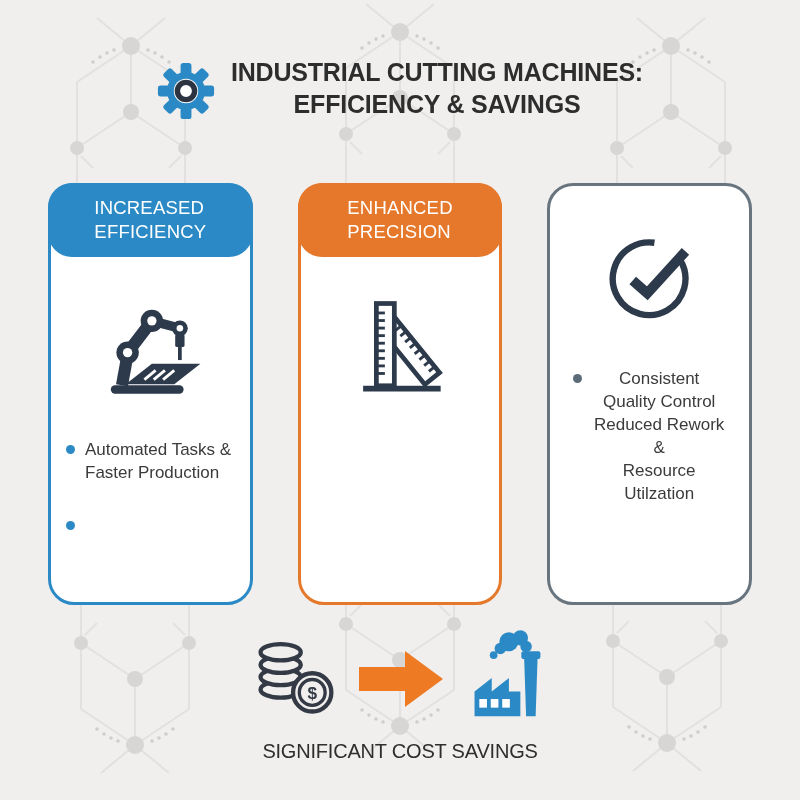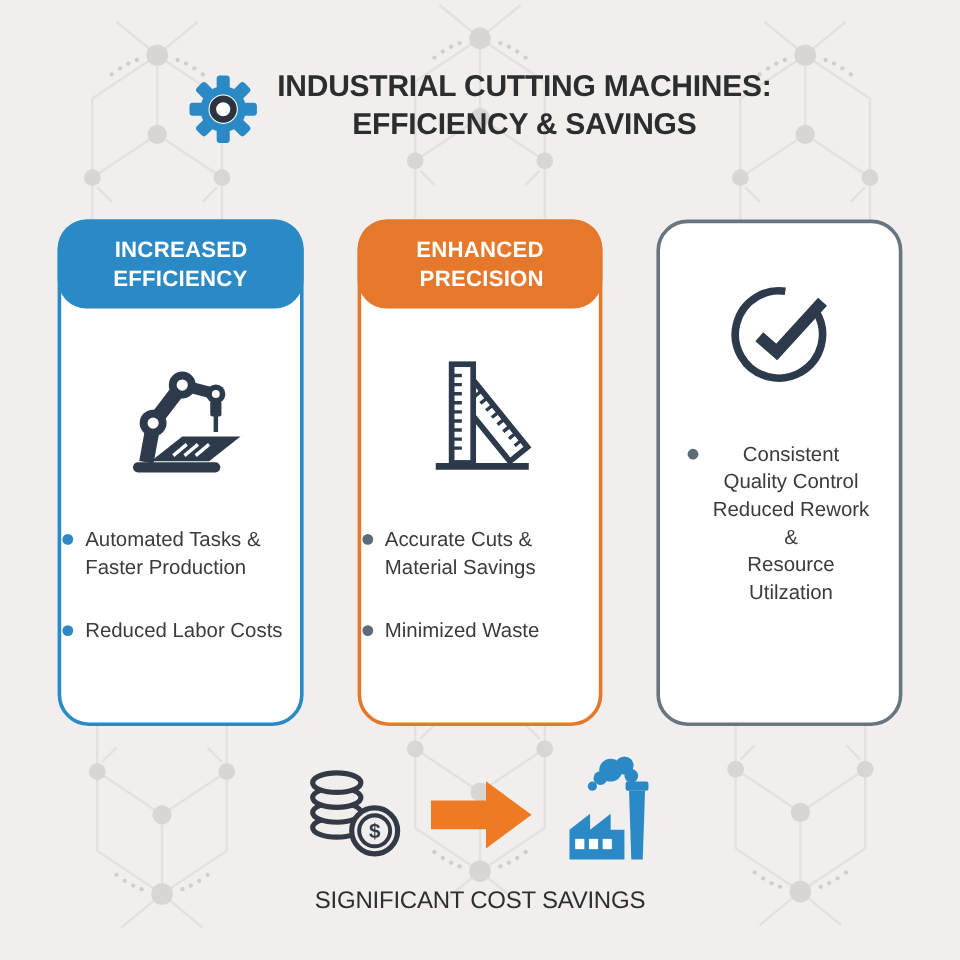--- a/index.html
+++ b/index.html
@@ -31,29 +31,29 @@
     border-radius:26px;display:flex;flex-direction:column;
     box-sizing:border-box;
   }
   .card-header{
     margin:-3px -3px 0 -3px;background:var(--accent);
     border-radius:24px;min-height:74px;box-sizing:border-box;
     display:flex;align-items:center;justify-content:center;
     padding:8px 6px;
   }
   .card-title{
-    color:#fff;font-weight:bold;font-size:18.5px;line-height:1.3;
-    text-align:right;letter-spacing:0.2px;
+    color:#fff;font-weight:normal;font-size:18.5px;line-height:1.3;
+    text-align:left;letter-spacing:0.2px;
   }
   .card-icon-area{
     height:132px;margin-top:24px;
     display:flex;align-items:center;justify-content:center;
   }
   .bullets{
-    margin-top:26px;padding:0 1px;display:flex;flex-direction:column;gap:30px;
+    margin-top:26px;padding:0 15px;display:flex;flex-direction:column;gap:30px;
   }
   .bullet{display:flex;gap:10px;}
   .bullet-dot{
     width:9px;height:9px;border-radius:50%;background:var(--bullet);
     flex-shrink:0;margin-top:6px;
   }
   .bullet-text{font-size:17px;line-height:1.35;color:#3b3b3b;}
   .bullets.center .bullet-text{text-align:center;}
   .bullets.center{padding:0 23px;}
   
@@ -166,21 +166,20 @@
       </svg>
     </div>
     <div class="bullets">
       <div class="bullet">
         <span class="bullet-dot"></span>
         <span class="bullet-text pre">Automated Tasks &amp;
 Faster Production</span>
       </div>
       <div class="bullet">
         <span class="bullet-dot"></span>
-        <span class="bullet-text pre">Reduced Labor Costs</span>
       </div>
     </div>
   </section>
 
   <section class="card" style="--accent: #e5782a; --bullet: #5b6b77;">
     <div class="card-header">
       <div class="card-title pre">ENHANCED
 PRECISION</div>
     </div>
     <div class="card-icon-area">
@@ -208,31 +207,20 @@
             <line x1="30" y1="48" x2="39" y2="48"></line>
               <line x1="30" y1="56" x2="39" y2="56"></line>
             <line x1="30" y1="64" x2="39" y2="64"></line>
               <line x1="30" y1="72" x2="39" y2="72"></line>
             <line x1="30" y1="80" x2="39" y2="80"></line>
           </g>
           <line x1="16" y1="96" x2="98" y2="96" stroke-width="6"></line>
         </g>
       </svg>
     </div>
-    <div class="bullets">
-      <div class="bullet">
-        <span class="bullet-dot"></span>
-        <span class="bullet-text pre">Accurate Cuts &amp;
-Material Savings</span>
-      </div>
-      <div class="bullet">
-        <span class="bullet-dot"></span>
-        <span class="bullet-text pre">Minimized Waste</span>
-      </div>
-    </div>
   </section>
 
   <section class="card" style="--accent: #68757f; --bullet: #5b6b77;">
     <div class="card-icon-area">
       <svg width="100" height="100" viewBox="0 0 110 110">
         <circle cx="54" cy="58" r="40" fill="none" stroke="#2c3a4b" stroke-width="7" stroke-dasharray="215 36" transform="rotate(-30 54 58)"></circle>
         <polyline points="36,60 52,74 94,28" fill="none" stroke="#2c3a4b" stroke-width="11"></polyline>
       </svg>
     </div>
     <div class="bullets center">

